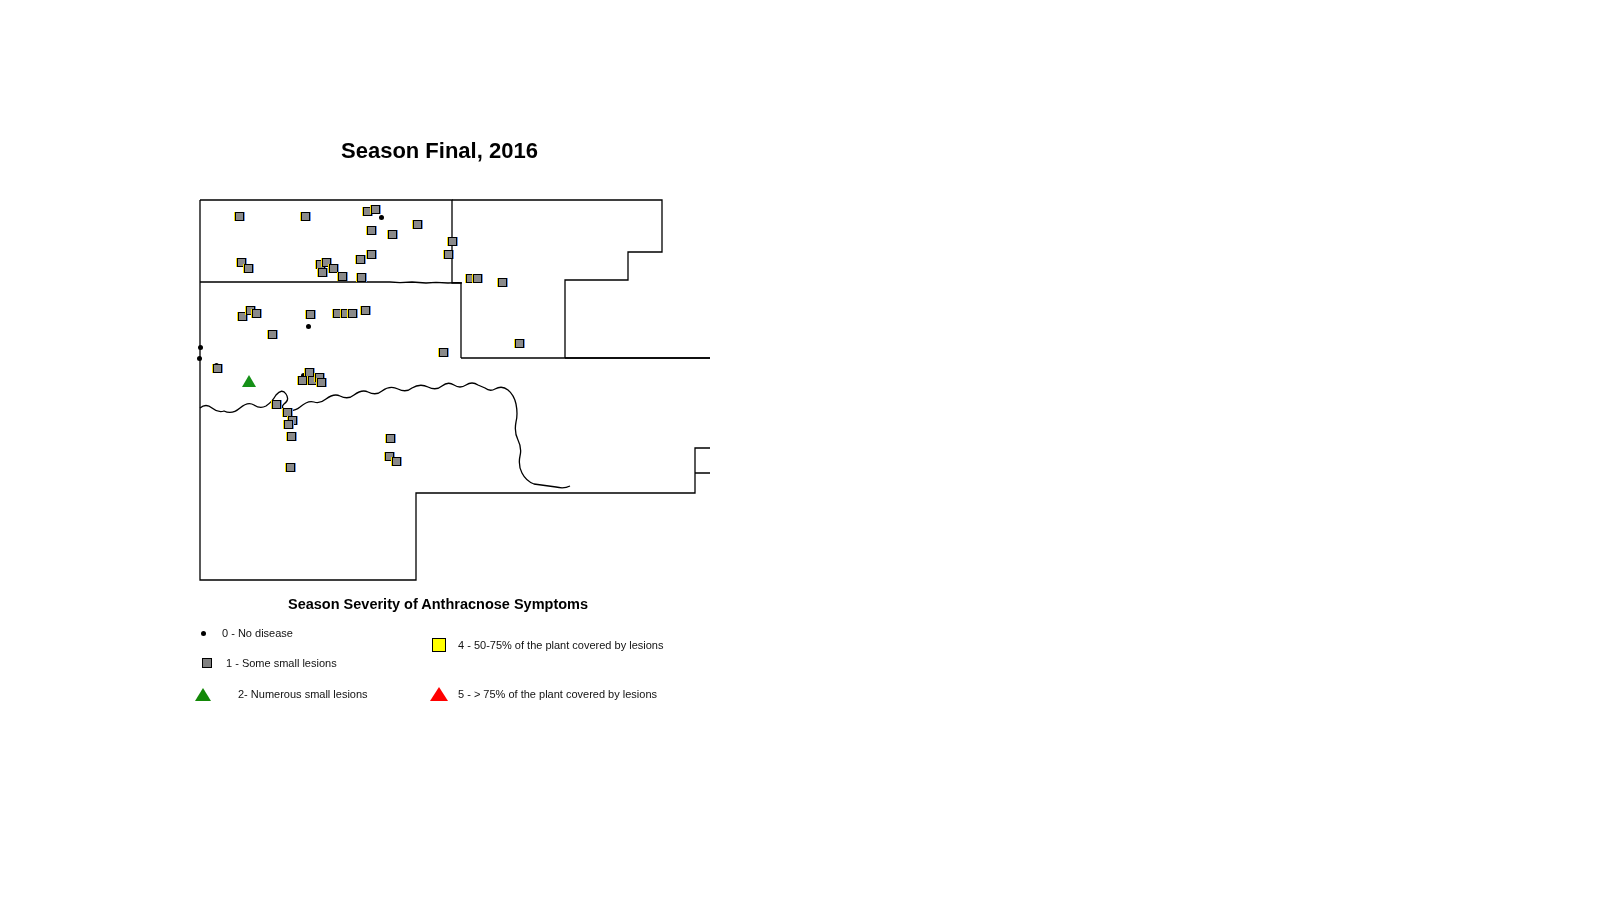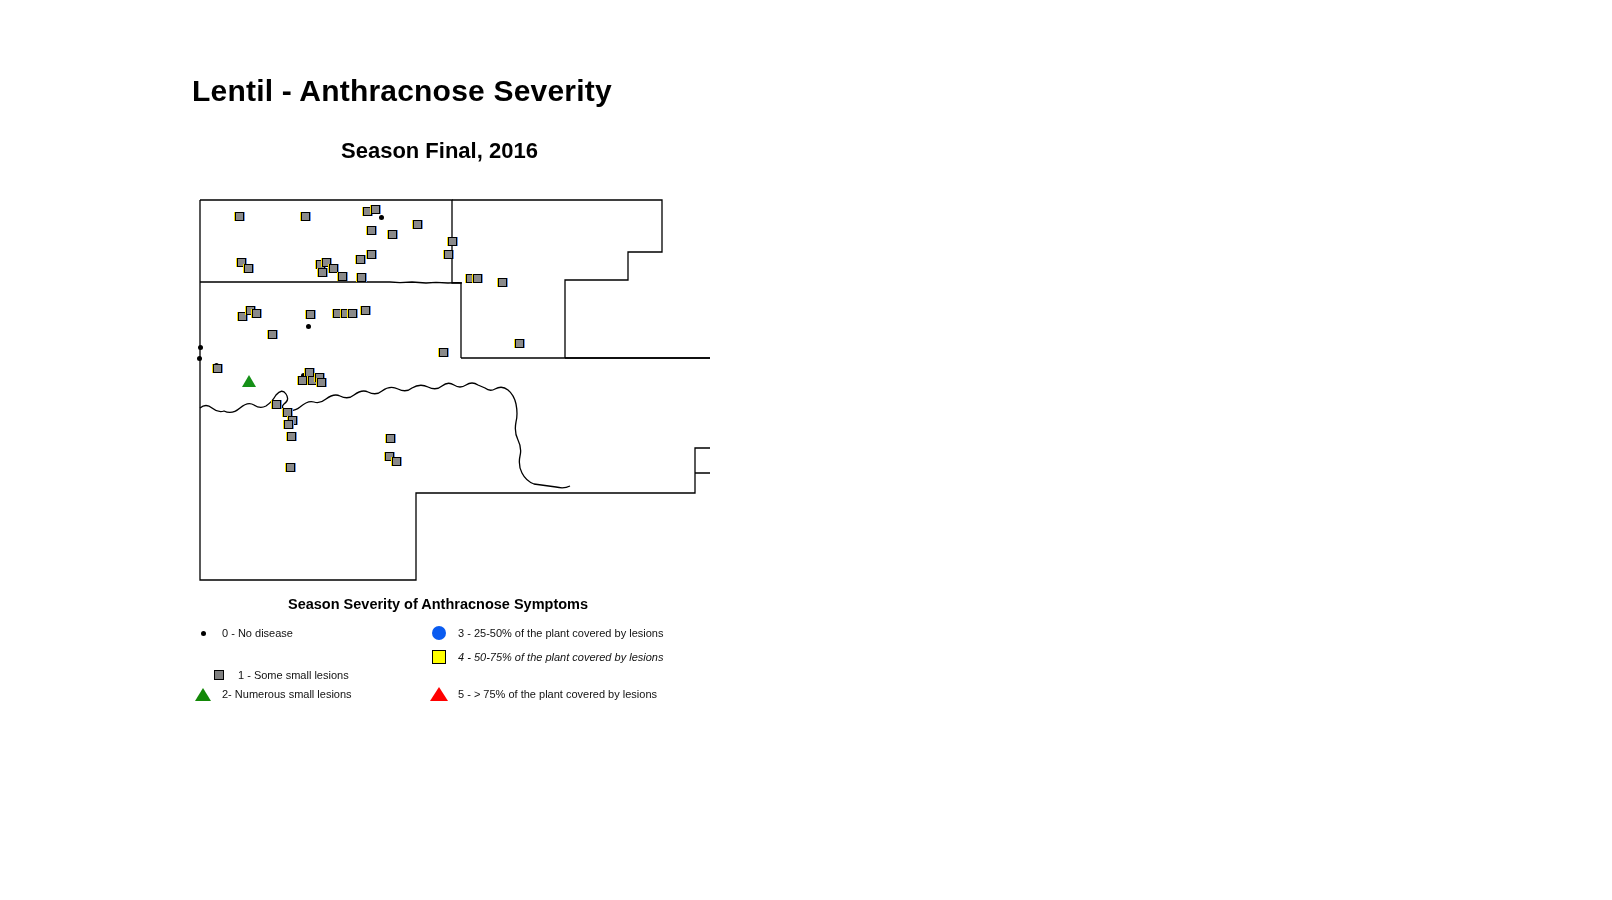--- a/index.html
+++ b/index.html
@@ -39,21 +39,20 @@
          box-shadow:-1px 0 0 #ffe000, 1px 0 0 #6699ee;}
   .mk-dot{width:5px;height:5px;border-radius:50%;background:#000;}
   .mk-tri{width:0;height:0;border-left:7px solid transparent;border-right:7px solid transparent;
           border-bottom:12px solid #159017;}
 </style>
 </head>
 <body>
 
 <div id="page">
 
-  <div class="title">Lentil - Anthracnose Severity</div>
   <div class="subtitle">Season Final, 2016</div>
 
   <div class="mapwrap">
     <svg width="520" height="400" viewBox="0 0 520 400">
       <g fill="none" stroke="#000" stroke-width="1.3" stroke-linejoin="miter" stroke-linecap="butt">
 
         <path d="M10,10 L262,10 L262,93 L271,93 L271,122"></path>
 
         <path d="M10,10 L10,390 L226,390 L226,303 L325,303"></path>
 
@@ -142,39 +141,33 @@
 
   <div class="legend-title">Season Severity of Anthracnose Symptoms</div>
 
   <div class="legend">
     <div class="lrow" style="left:0px;top:0px;">
       <span class="swatchbox">
           <span class="sw-dot"></span>
         </span>
       <span class="lbl">0 - No disease</span>
     </div>
-    <div class="lrow" style="left:16px;top:30px;margin-top:12px;">
+    <div class="lrow" style="left:4px;top:30px;">
       <span class="swatchbox">
           <span class="sw-square"></span>
         </span>
       <span class="lbl">1 - Some small lesions</span>
     </div>
-    <div class="lrow" style="left:0px;top:61px;">
+    <div class="lrow" style="left:0px;top:61px;gap:16px;">
       <span class="swatchbox">
           <span class="sw-tri"></span>
         </span>
       <span class="lbl">2- Numerous small lesions</span>
     </div>
-    <div class="lrow" style="left:236px;top:0px;">
-      <span class="swatchbox">
-          <span class="sw-circle"></span>
-        </span>
-      <span class="lbl">3 - 25-50% of the plant covered by lesions</span>
-    </div>
-    <div class="lrow" style="left:236px;top:24px;font-style:italic;">
+    <div class="lrow" style="left:236px;top:12px;">
       <span class="swatchbox">
           <span class="sw-yellow"></span>
         </span>
       <span class="lbl">4 - 50-75% of the plant covered by lesions</span>
     </div>
     <div class="lrow" style="left:236px;top:61px;">
       <span class="swatchbox">
           <span class="sw-tri-red"></span>
         </span>
       <span class="lbl">5 - &gt; 75% of the plant covered by lesions</span>

